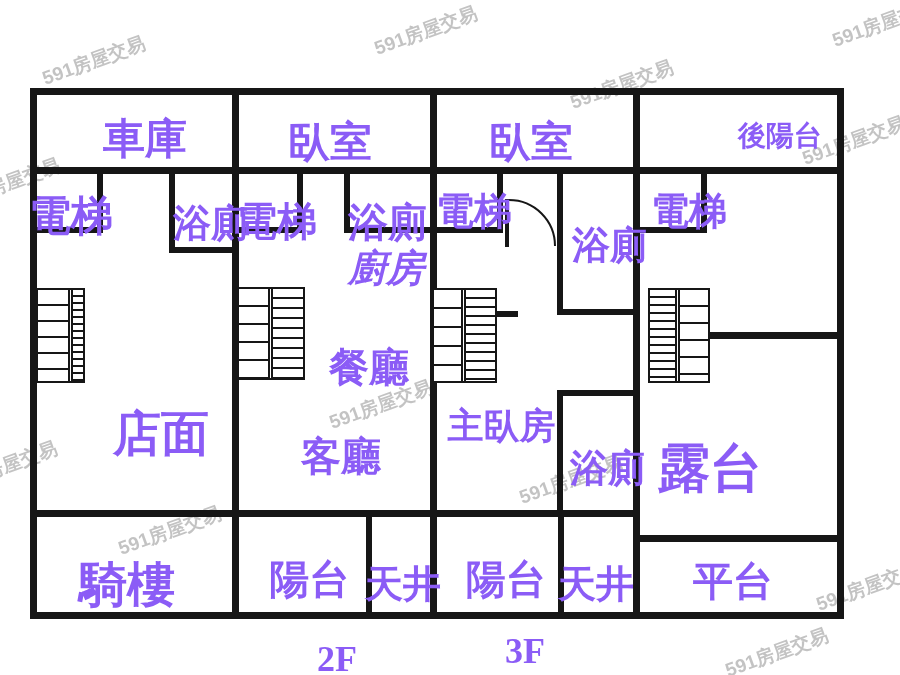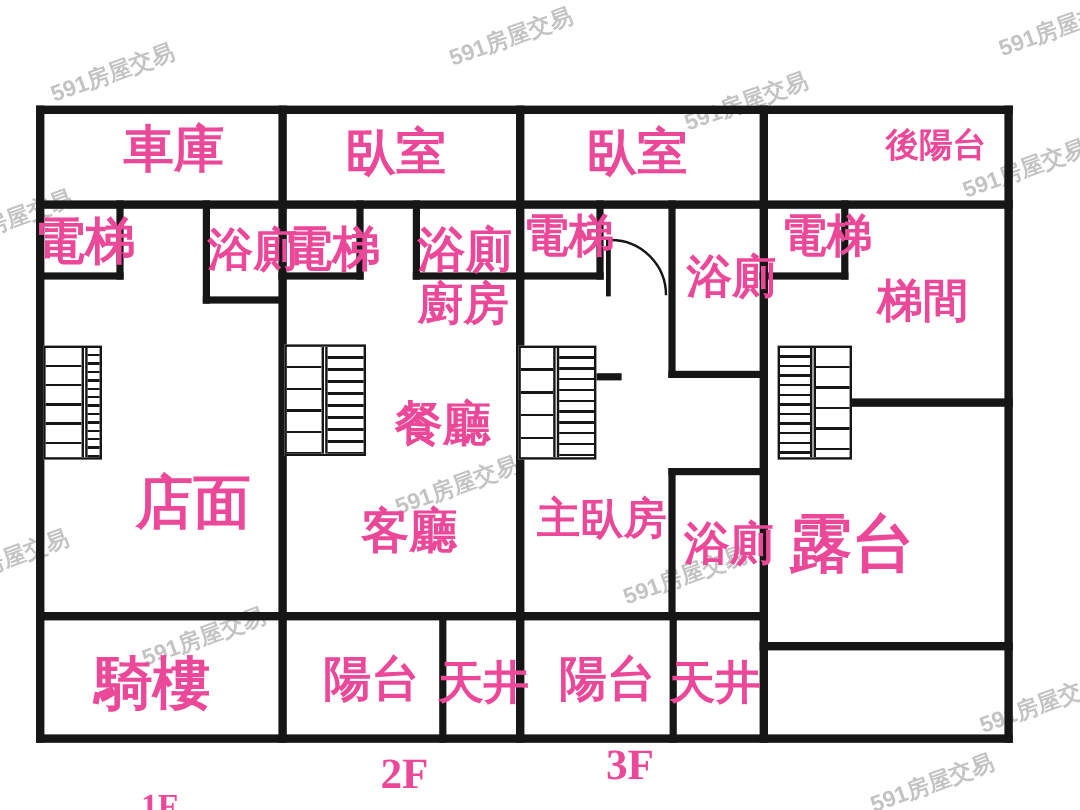--- a/index.html
+++ b/index.html
@@ -1,20 +1,20 @@
 <!DOCTYPE html>
 <html><head>
 <meta charset="utf-8">
 <style>
   html,body{margin:0;padding:0;background:#ffffff;}
   #canvas{position:relative;width:900px;height:675px;background:#ffffff;overflow:hidden;
           font-family:"Liberation Serif","DejaVu Serif",serif;}
   .wall{position:absolute;background:#161616;}
   .label{position:absolute;display:flex;align-items:center;justify-content:center;
-         color:#ec4899;font-weight:bold;white-space:nowrap;line-height:1;}
+         color:#8b5cf6;font-weight:bold;white-space:nowrap;line-height:1;margin-top:14px;}
   .wm{position:absolute;color:#bdbdbd;font-size:19px;font-weight:bold;
       transform:rotate(-20deg);transform-origin:center;white-space:nowrap;
       font-family:"Liberation Sans","DejaVu Sans",sans-serif;opacity:.9;}
   .stairs{position:absolute;border:2px solid #161616;background:#fff;display:flex;box-sizing:border-box;}
   .stairs .col{height:100%;}
   .stairs .sep{width:5px;height:100%;box-sizing:border-box;
                border-left:2px solid #161616;border-right:2px solid #161616;background:#fff;}
   .sp19{background:repeating-linear-gradient(to bottom,transparent 0 17px,#161616 17px 19px);}
   .sp18{background:repeating-linear-gradient(to bottom,transparent 0 16px,#161616 16px 18px);}
   .sp17{background:repeating-linear-gradient(to bottom,transparent 0 15px,#161616 15px 17px);}
@@ -111,34 +111,34 @@
   <div class="label" style="left:90px;top:100px;width:110px;height:50px;font-size:42px;">車庫</div>
   <div class="label" style="left:28px;top:180px;width:86px;height:44px;font-size:42px;">電梯</div>
   <div class="label" style="left:170px;top:189px;width:82px;height:40px;font-size:38px;">浴廁</div>
   <div class="label" style="left:108px;top:394px;width:106px;height:52px;font-size:48px;">店面</div>
   <div class="label" style="left:75px;top:547px;width:104px;height:48px;font-size:48px;">騎樓</div>
   <div class="label" style="left:108px;top:656px;width:50px;height:34px;font-size:28px;">1F</div>
 
   <div class="label" style="left:270px;top:105px;width:120px;height:46px;font-size:42px;">臥室</div>
   <div class="label" style="left:238px;top:188px;width:78px;height:40px;font-size:40px;">電梯</div>
   <div class="label" style="left:348px;top:190px;width:80px;height:38px;font-size:40px;">浴廁</div>
-  <div class="label" style="left:346px;top:236px;width:80px;height:36px;font-size:38px;">廚房</div>
+  <div class="label" style="left:346px;top:236px;width:80px;height:36px;font-size:38px;font-style:italic;">廚房</div>
   <div class="label" style="left:328px;top:335px;width:82px;height:38px;font-size:40px;">餐廳</div>
   <div class="label" style="left:299px;top:424px;width:84px;height:38px;font-size:40px;">客廳</div>
   <div class="label" style="left:270px;top:547px;width:79px;height:38px;font-size:40px;">陽台</div>
   <div class="label" style="left:365px;top:552px;width:76px;height:36px;font-size:38px;">天井</div>
   <div class="label" style="left:312px;top:628px;width:50px;height:34px;font-size:36px;">2F</div>
 
   <div class="label" style="left:471px;top:105px;width:120px;height:46px;font-size:42px;">臥室</div>
   <div class="label" style="left:436px;top:178px;width:76px;height:38px;font-size:38px;">電梯</div>
   <div class="label" style="left:571px;top:213px;width:78px;height:36px;font-size:38px;">浴廁</div>
-  <div class="label" style="left:448px;top:414px;width:107px;height:36px;font-size:36px;">主臥房</div>
+  <div class="label" style="left:448px;top:394px;width:107px;height:36px;font-size:36px;">主臥房</div>
   <div class="label" style="left:569px;top:436px;width:78px;height:36px;font-size:38px;">浴廁</div>
   <div class="label" style="left:467px;top:547px;width:78px;height:38px;font-size:40px;">陽台</div>
   <div class="label" style="left:558px;top:552px;width:76px;height:36px;font-size:38px;">天井</div>
   <div class="label" style="left:500px;top:620px;width:50px;height:34px;font-size:36px;">3F</div>
 
   <div class="label" style="left:719px;top:100px;width:122px;height:44px;font-size:28px;">後陽台</div>
   <div class="label" style="left:651px;top:178px;width:76px;height:38px;font-size:38px;">電梯</div>
-  <div class="label" style="left:729px;top:233px;width:80px;height:36px;font-size:38px;">梯間</div>
   <div class="label" style="left:671px;top:436px;width:78px;height:38px;font-size:52px;">露台</div>
+  <div class="label" style="left:694px;top:549px;width:78px;height:38px;font-size:40px;">平台</div>
 
 </div>
 
 </body></html>

